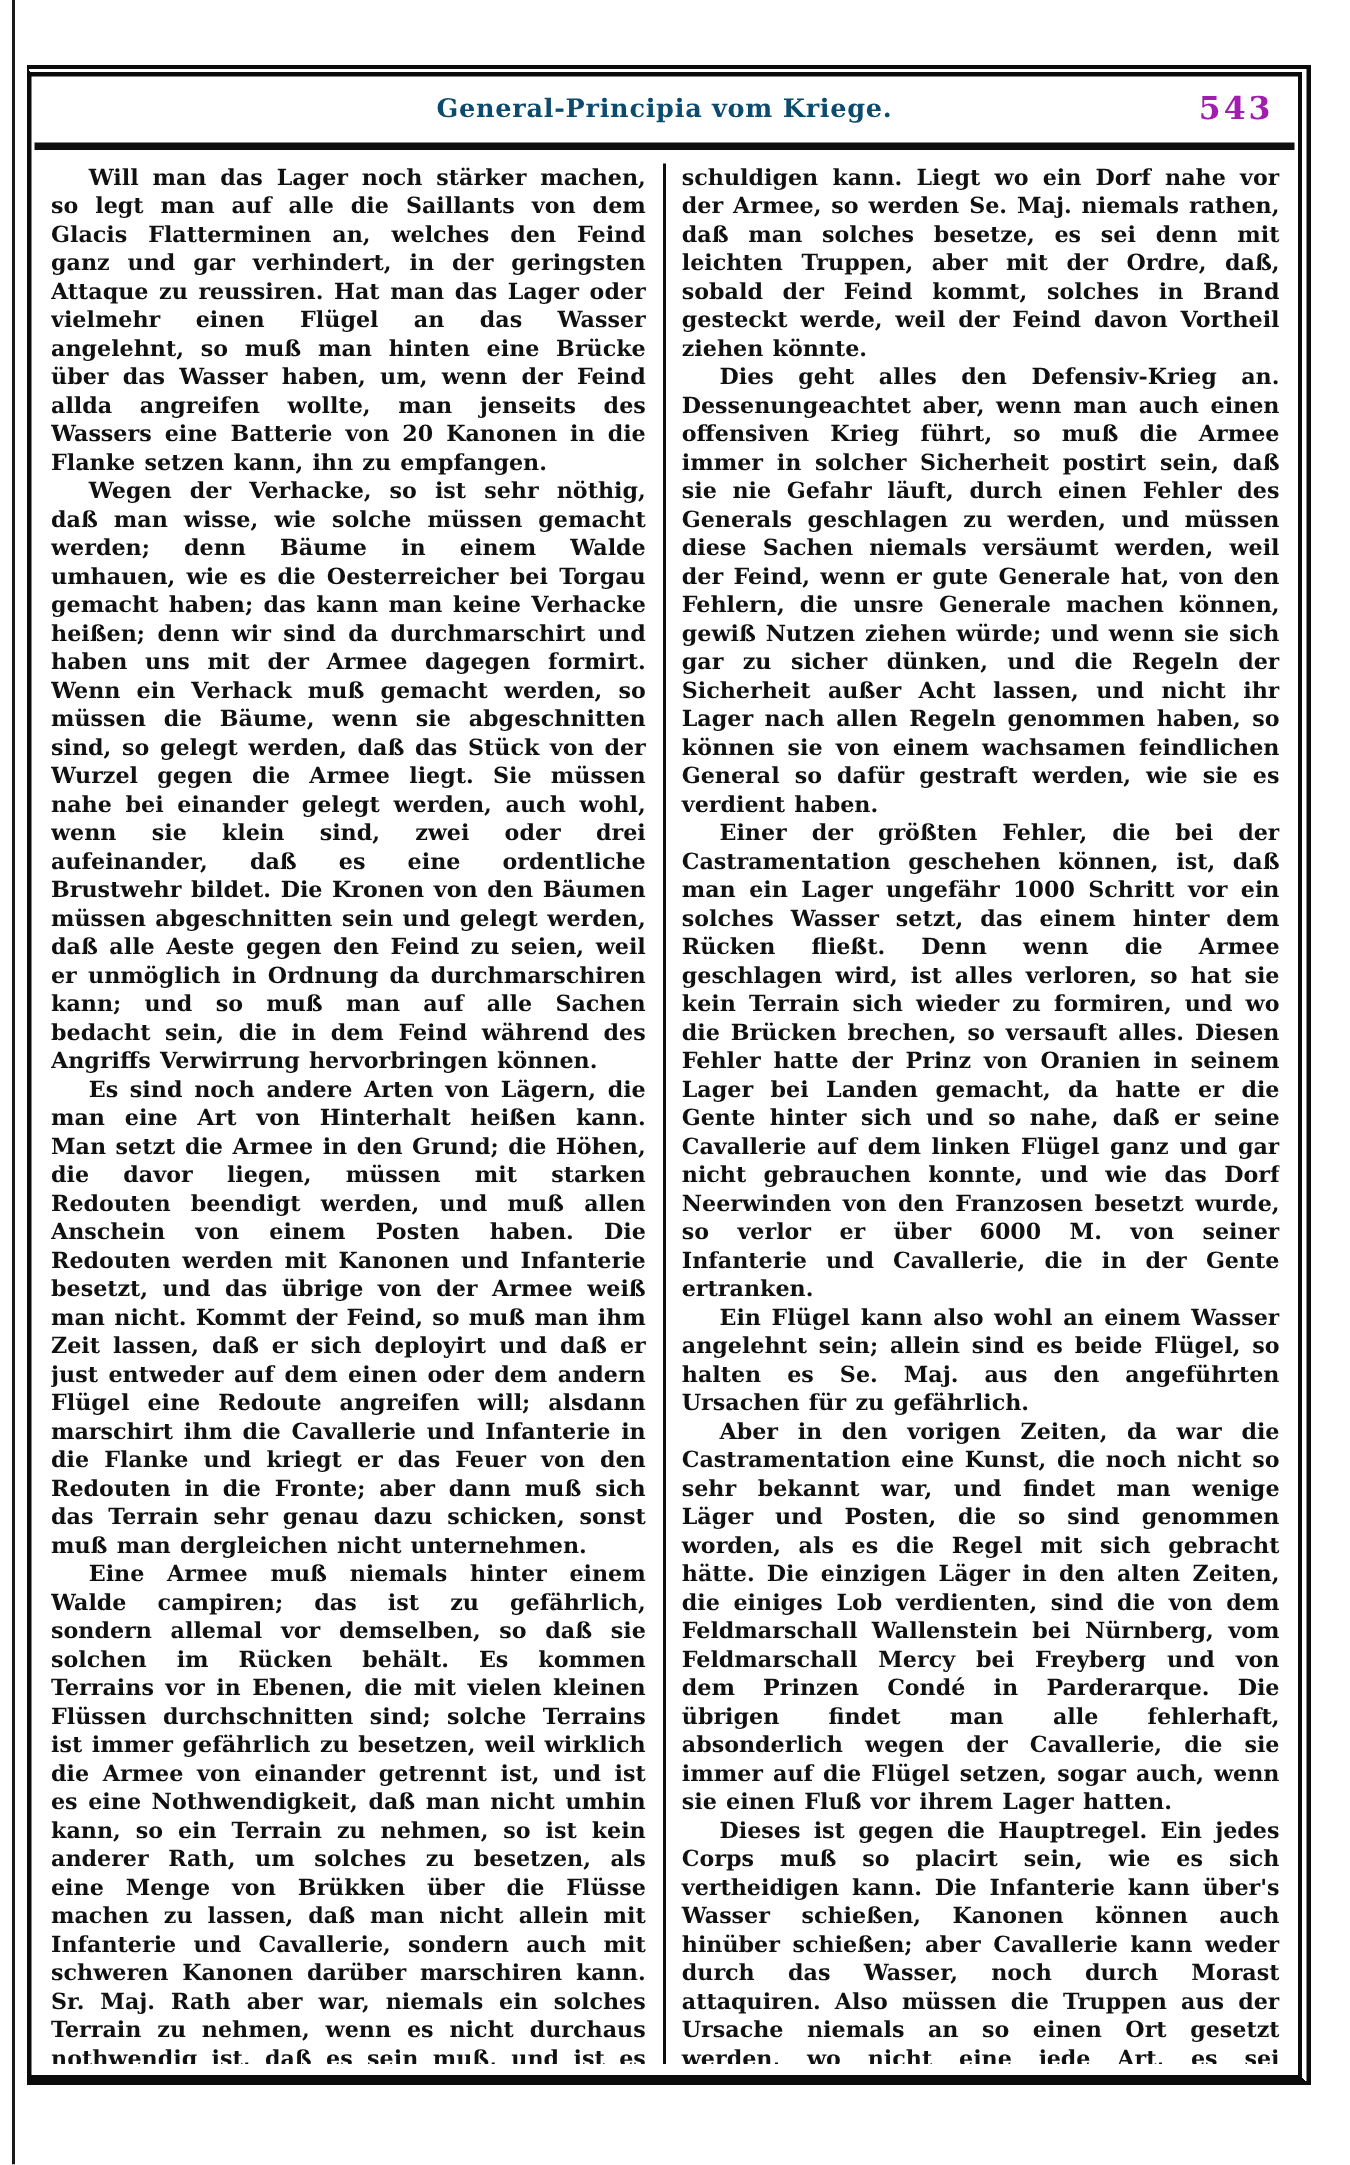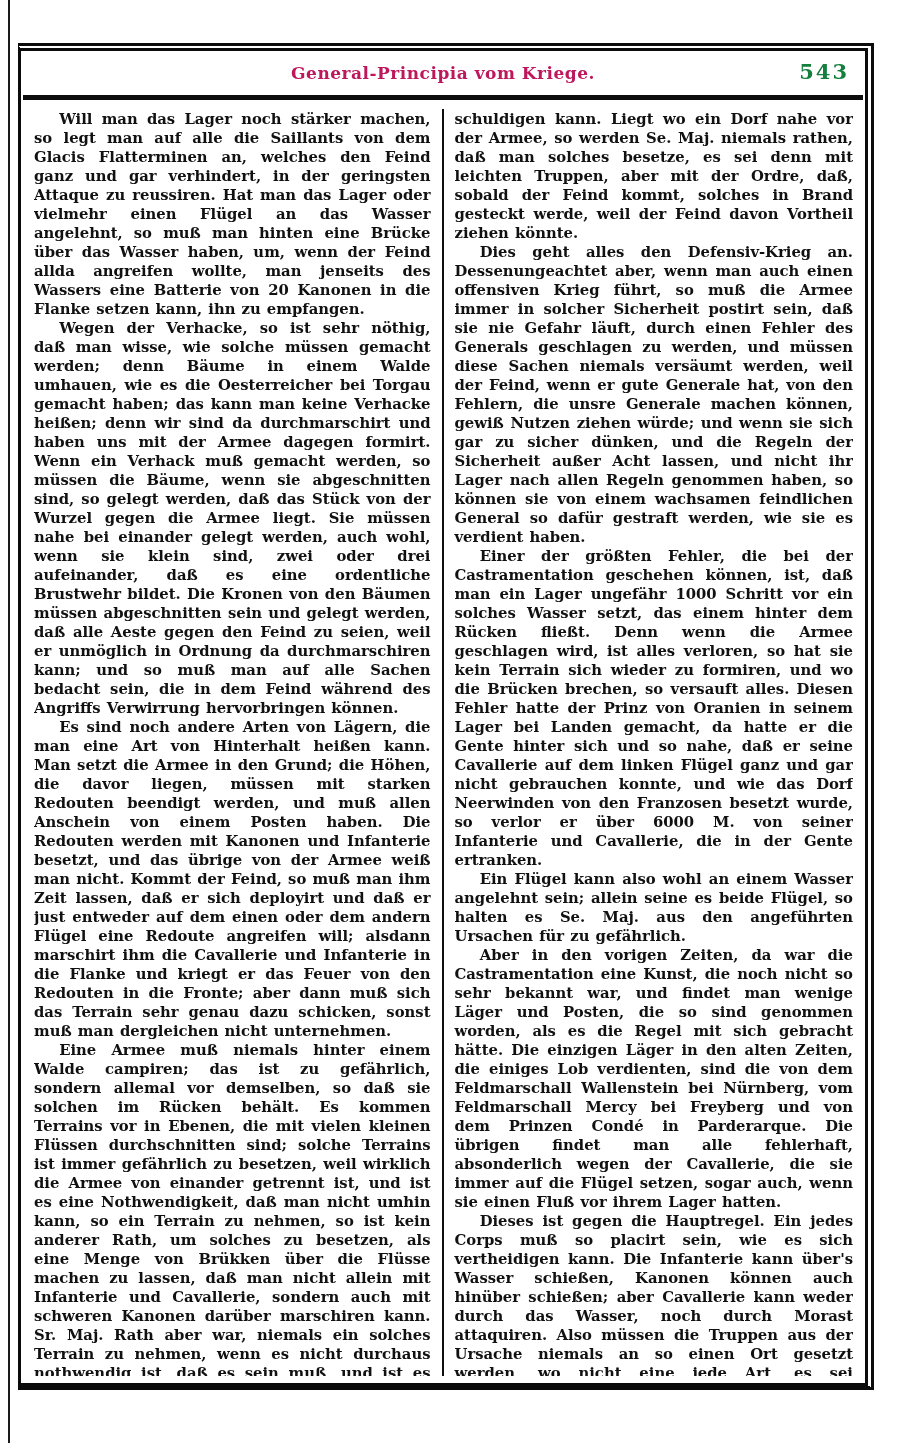--- a/index.html
+++ b/index.html
@@ -36,30 +36,30 @@
   .page-header {
     position: relative;
     height: 44px;
     display: flex;
     align-items: center;
     justify-content: center;
   }
   .running-title {
     font-weight: bold;
     font-size: 17px;
-    color: #be185d;
+    color: #0c4a6e;
     letter-spacing: 0.5px;
   }
   .page-number {
     position: absolute;
     right: 16px;
     top: 8px;
     font-weight: bold;
     font-size: 21px;
-    color: #15803d;
+    color: #a21caf;
     letter-spacing: 2px;
   }
   .header-rule {
     height: 0;
     border-bottom: 5px solid #0e0e0e;
     margin: 0 2px;
   }
   .columns {
     display: flex;
     align-items: stretch;
@@ -114,21 +114,21 @@
       <p>Will man das Lager noch stärker machen, so legt man auf alle die Saillants von dem Glacis Flatterminen an, welches den Feind ganz und gar verhindert, in der geringsten Attaque zu reussiren. Hat man das Lager oder vielmehr einen Flügel an das Wasser angelehnt, so muß man hinten eine Brücke über das Wasser haben, um, wenn der Feind allda angreifen wollte, man jenseits des Wassers eine Batterie von 20 Kanonen in die Flanke setzen kann, ihn zu empfangen.</p>
       <p>Wegen der Verhacke, so ist sehr nöthig, daß man wisse, wie solche müssen gemacht werden; denn Bäume in einem Walde umhauen, wie es die Oesterreicher bei Torgau gemacht haben; das kann man keine Verhacke heißen; denn wir sind da durchmarschirt und haben uns mit der Armee dagegen formirt. Wenn ein Verhack muß gemacht werden, so müssen die Bäume, wenn sie abgeschnitten sind, so gelegt werden, daß das Stück von der Wurzel gegen die Armee liegt. Sie müssen nahe bei einander gelegt werden, auch wohl, wenn sie klein sind, zwei oder drei aufeinander, daß es eine ordentliche Brustwehr bildet. Die Kronen von den Bäumen müssen abgeschnitten sein und gelegt werden, daß alle Aeste gegen den Feind zu seien, weil er unmöglich in Ordnung da durchmarschiren kann; und so muß man auf alle Sachen bedacht sein, die in dem Feind während des Angriffs Verwirrung hervorbringen können.</p>
       <p>Es sind noch andere Arten von Lägern, die man eine Art von Hinterhalt heißen kann. Man setzt die Armee in den Grund; die Höhen, die davor liegen, müssen mit starken Redouten beendigt werden, und muß allen Anschein von einem Posten haben. Die Redouten werden mit Kanonen und Infanterie besetzt, und das übrige von der Armee weiß man nicht. Kommt der Feind, so muß man ihm Zeit lassen, daß er sich deployirt und daß er just entweder auf dem einen oder dem andern Flügel eine Redoute angreifen will; alsdann marschirt ihm die Cavallerie und Infanterie in die Flanke und kriegt er das Feuer von den Redouten in die Fronte; aber dann muß sich das Terrain sehr genau dazu schicken, sonst muß man dergleichen nicht unternehmen.</p>
       <p>Eine Armee muß niemals hinter einem Walde campiren; das ist zu gefährlich, sondern allemal vor demselben, so daß sie solchen im Rücken behält. Es kommen Terrains vor in Ebenen, die mit vielen kleinen Flüssen durchschnitten sind; solche Terrains ist immer gefährlich zu besetzen, weil wirklich die Armee von einander getrennt ist, und ist es eine Nothwendigkeit, daß man nicht umhin kann, so ein Terrain zu nehmen, so ist kein anderer Rath, um solches zu besetzen, als eine Menge von Brükken über die Flüsse machen zu lassen, daß man nicht allein mit Infanterie und Cavallerie, sondern auch mit schweren Kanonen darüber marschiren kann. Sr. Maj. Rath aber war, niemals ein solches Terrain zu nehmen, wenn es nicht durchaus nothwendig ist, daß es sein muß, und ist es übrigens immer als ein Fehler anzusehen, den man nicht ent-</p>
     </section>
 
     <section class="col col-right">
       <p class="continuation">schuldigen kann. Liegt wo ein Dorf nahe vor der Armee, so werden Se. Maj. niemals rathen, daß man solches besetze, es sei denn mit leichten Truppen, aber mit der Ordre, daß, sobald der Feind kommt, solches in Brand gesteckt werde, weil der Feind davon Vortheil ziehen könnte.</p>
       <p>Dies geht alles den Defensiv-Krieg an. Dessenungeachtet aber, wenn man auch einen offensiven Krieg führt, so muß die Armee immer in solcher Sicherheit postirt sein, daß sie nie Gefahr läuft, durch einen Fehler des Generals geschlagen zu werden, und müssen diese Sachen niemals versäumt werden, weil der Feind, wenn er gute Generale hat, von den Fehlern, die unsre Generale machen können, gewiß Nutzen ziehen würde; und wenn sie sich gar zu sicher dünken, und die Regeln der Sicherheit außer Acht lassen, und nicht ihr Lager nach allen Regeln genommen haben, so können sie von einem wachsamen feindlichen General so dafür gestraft werden, wie sie es verdient haben.</p>
       <p>Einer der größten Fehler, die bei der Castramentation geschehen können, ist, daß man ein Lager ungefähr 1000 Schritt vor ein solches Wasser setzt, das einem hinter dem Rücken fließt. Denn wenn die Armee geschlagen wird, ist alles verloren, so hat sie kein Terrain sich wieder zu formiren, und wo die Brücken brechen, so versauft alles. Diesen Fehler hatte der Prinz von Oranien in seinem Lager bei Landen gemacht, da hatte er die Gente hinter sich und so nahe, daß er seine Cavallerie auf dem linken Flügel ganz und gar nicht gebrauchen konnte, und wie das Dorf Neerwinden von den Franzosen besetzt wurde, so verlor er über 6000 M. von seiner Infanterie und Cavallerie, die in der Gente ertranken.</p>
-      <p>Ein Flügel kann also wohl an einem Wasser angelehnt sein; allein seine es beide Flügel, so halten es Se. Maj. aus den angeführten Ursachen für zu gefährlich.</p>
+      <p>Ein Flügel kann also wohl an einem Wasser angelehnt sein; allein sind es beide Flügel, so halten es Se. Maj. aus den angeführten Ursachen für zu gefährlich.</p>
       <p>Aber in den vorigen Zeiten, da war die Castramentation eine Kunst, die noch nicht so sehr bekannt war, und findet man wenige Läger und Posten, die so sind genommen worden, als es die Regel mit sich gebracht hätte. Die einzigen Läger in den alten Zeiten, die einiges Lob verdienten, sind die von dem Feldmarschall Wallenstein bei Nürnberg, vom Feldmarschall Mercy bei Freyberg und von dem Prinzen Condé in Parderarque. Die übrigen findet man alle fehlerhaft, absonderlich wegen der Cavallerie, die sie immer auf die Flügel setzen, sogar auch, wenn sie einen Fluß vor ihrem Lager hatten.</p>
       <p>Dieses ist gegen die Hauptregel. Ein jedes Corps muß so placirt sein, wie es sich vertheidigen kann. Die Infanterie kann über's Wasser schießen, Kanonen können auch hinüber schießen; aber Cavallerie kann weder durch das Wasser, noch durch Morast attaquiren. Also müssen die Truppen aus der Ursache niemals an so einen Ort gesetzt werden, wo nicht eine jede Art, es sei Infanterie oder Cavallerie, fechten kann.</p>
 
     </section>
 
   </main>
 
 </div>
 
 </body></html>

